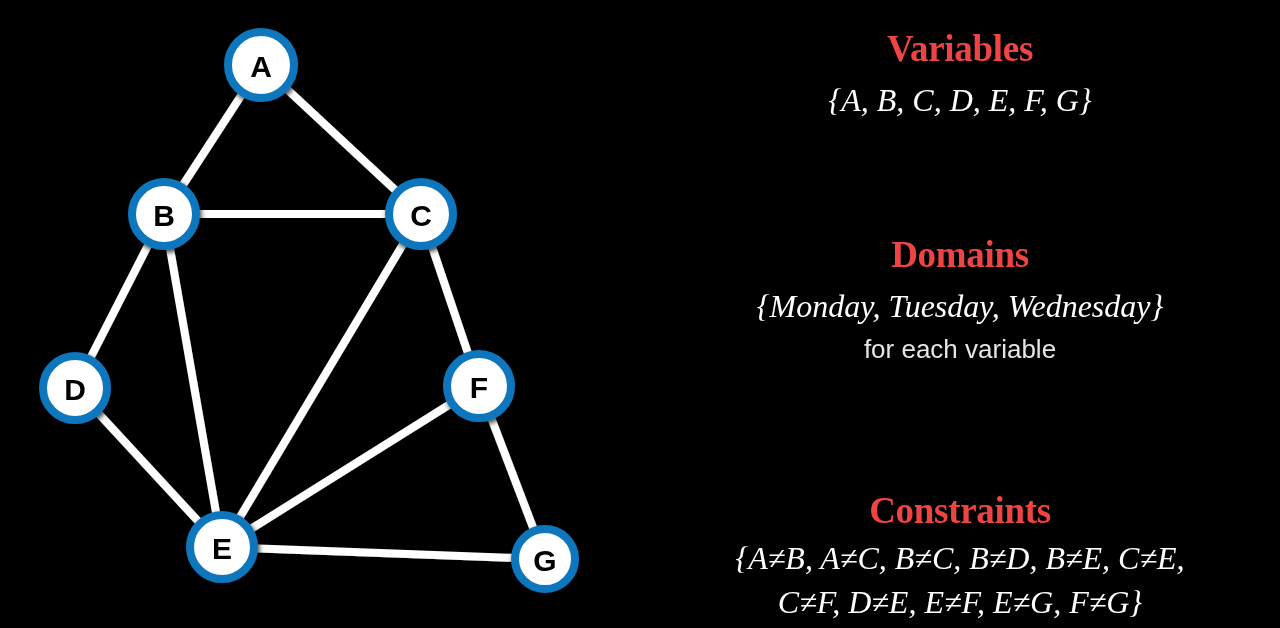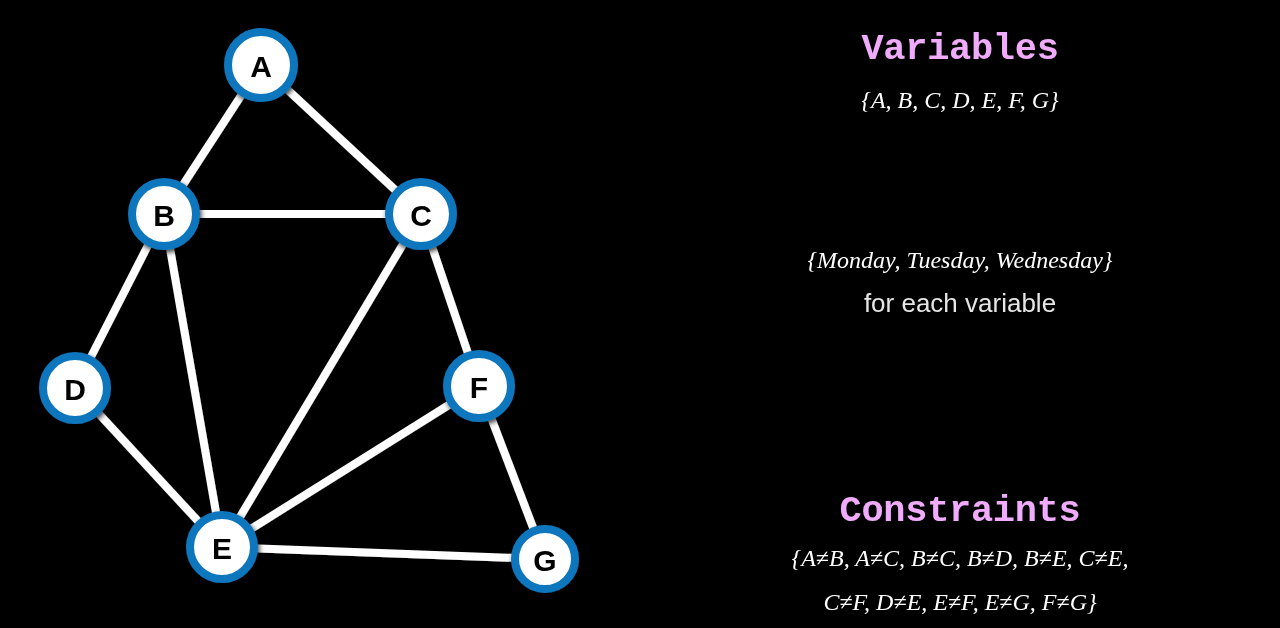--- a/index.html
+++ b/index.html
@@ -69,32 +69,32 @@
     position: absolute;
     left: 0;
     width: 640px;
     text-align: center;
   }
   #section-variables   { top: 26px; }
   #section-domains     { top: 232px; }
   #section-constraints { top: 448px; margin-top: 40px; }
 
   .section-heading {
-    font-family: Liberation Mono, monospace;
+    font-family: Liberation Serif, serif;
     font-weight: bold;
     font-size: 37px;
     line-height: 46px;
     letter-spacing: -0.3px;
-    color: #f0abfc;
+    color: #ef4444;
     margin: 0;
   }
   .set-expr {
     font-family: "Liberation Serif", "DejaVu Serif", serif;
     font-style: italic;
-    font-size: 24px;
+    font-size: 32px;
     line-height: 44px;
     color: #ffffff;
     margin: 0;
     padding-top: 6px;
     white-space: nowrap;
   }
   .set-expr.tight {
     padding-top: 4px;
     line-height: 40px;
     font-style: italic;
@@ -172,20 +172,21 @@
   </div>
 
   <div id="text-panel">
 
     <div class="section" id="section-variables">
       <div class="section-heading">Variables</div>
       <div class="set-expr">{A, B, C, D, E, F, G}</div>
     </div>
 
     <div class="section" id="section-domains">
+      <div class="section-heading">Domains</div>
       <div class="set-expr">{Monday, Tuesday, Wednesday}</div>
       <div class="sub-note">for each variable</div>
     </div>
 
     <div class="section" id="section-constraints">
       <div class="section-heading">Constraints</div>
       <div class="set-expr tight">{A≠B, A≠C, B≠C, B≠D, B≠E, C≠E,</div>
       <div class="set-expr tight">C≠F, D≠E, E≠F, E≠G, F≠G}</div>
     </div>
 

